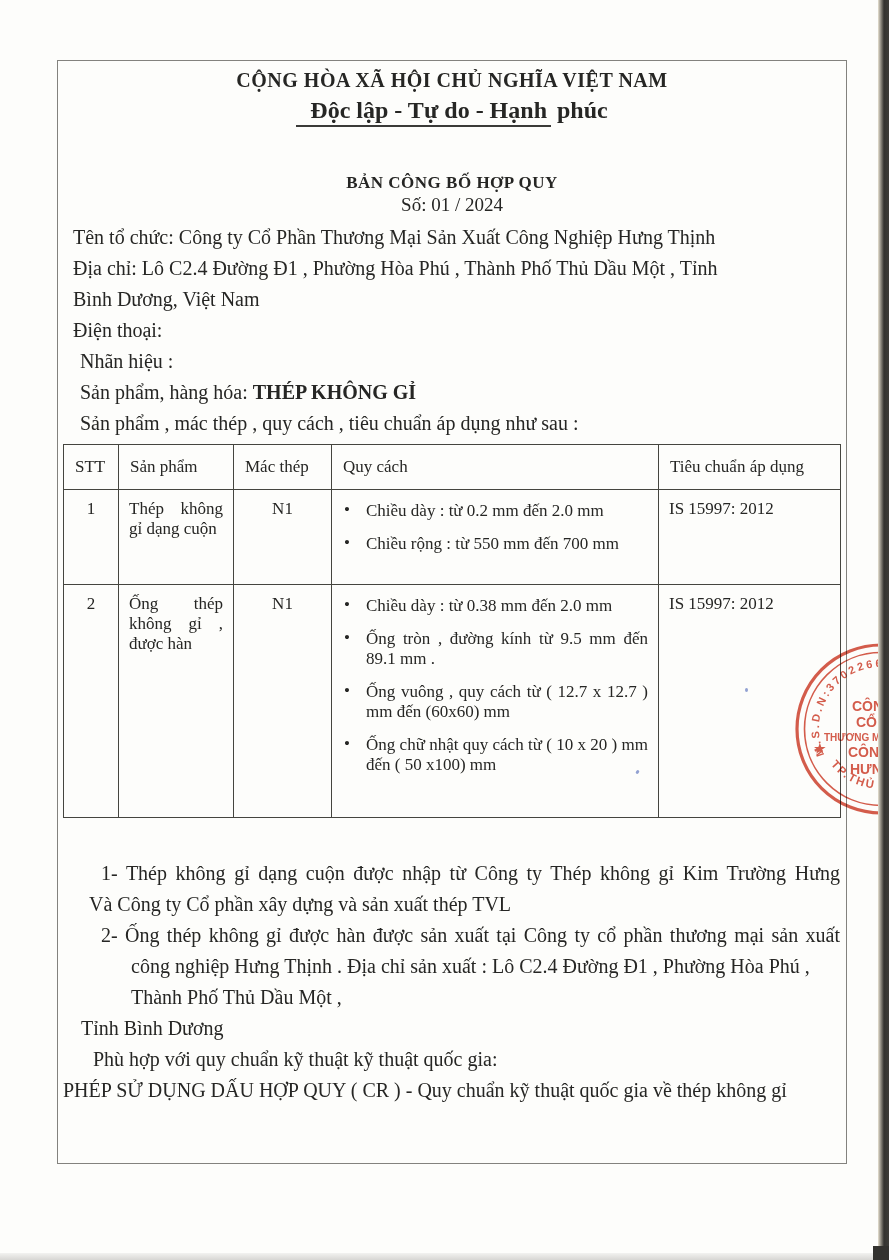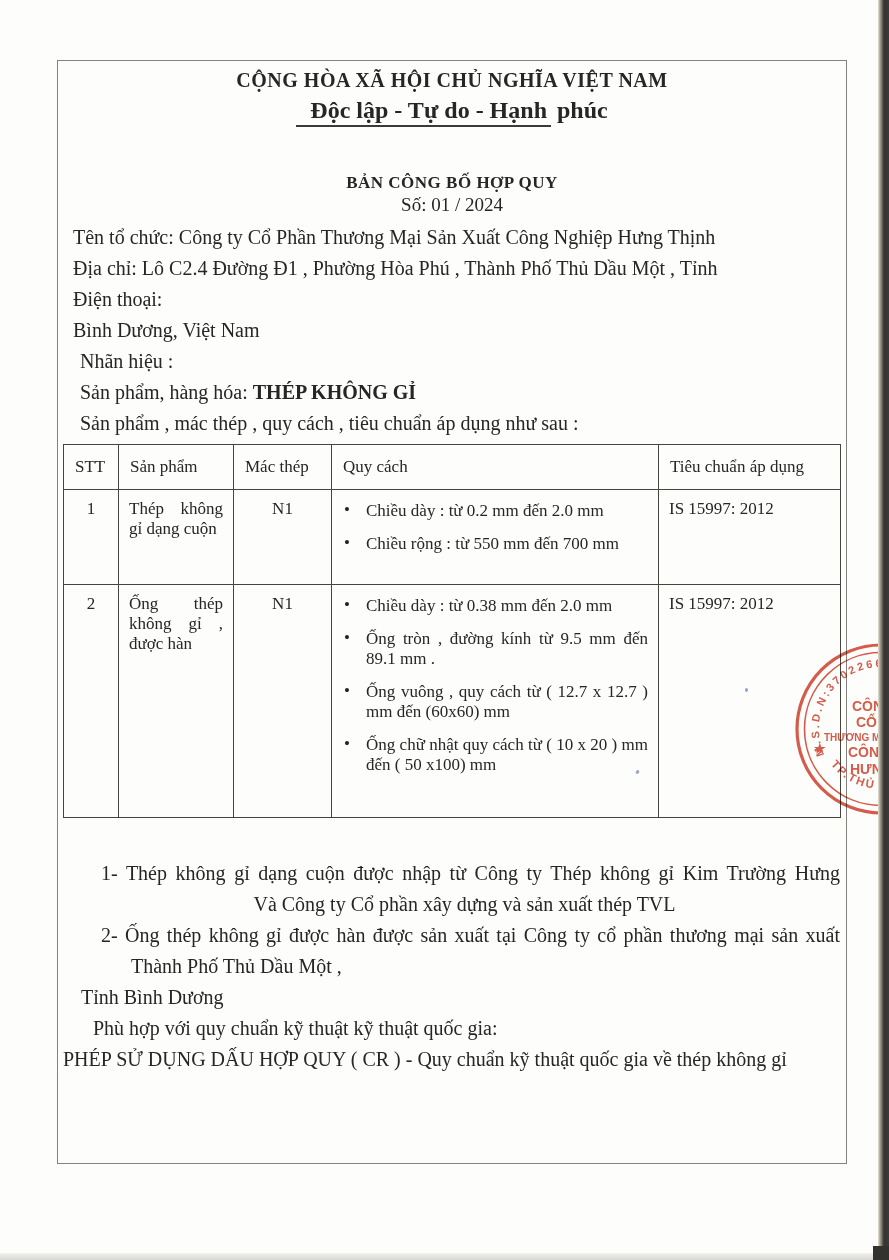--- a/index.html
+++ b/index.html
@@ -33,21 +33,21 @@
   tr.r1{height:95px;} tr.r2{height:233px;}
   td.prod{text-align:justify;padding:10px 9px;}
   td.qc{padding:10px 25px 8px 16px;}
   .qc-item{position:relative;margin:2px 0 13px 24px;text-align:justify;}
   .qc-item:before{content:"•";position:absolute;left:-22px;top:-1px;font-size:17px;}
   td.std{padding:10px 8px 8px 12px;}
   
   .notes{position:absolute;left:15px;top:797px;width:767px;font-size:20px;line-height:31px;}
   .nl{white-space:nowrap;}
   .n-i28{margin-left:28px;}
-  .n-i16{margin-left:16px;text-align:center;}
+  .n-i16{margin-left:16px;}
   .n-i58{margin-left:58px;}
   .n-i8{margin-left:8px;}
   .n-i20{margin-left:20px;}
   .n-neg{margin-left:-10px;}
   .just{white-space:normal;text-align:justify;text-align-last:justify;}
   
   .stamp{position:absolute;left:781px;top:629px;width:200px;height:200px;
        mix-blend-mode:multiply;opacity:.92;}
   .pen-speck{position:absolute;width:3px;height:4px;border-radius:50%;
        background:#3a55b0;opacity:.55;}
@@ -60,22 +60,22 @@
   <div class="head">
     <div class="nat-title">CỘNG HÒA XÃ HỘI CHỦ NGHĨA VIỆT NAM</div>
     <div class="motto"><span class="u">Độc lập - Tự do - Hạnh</span><span> phúc</span></div>
     <div class="doc-title">BẢN CÔNG BỐ HỢP QUY</div>
     <div class="doc-num">Số: 01 / 2024</div>
   </div>
 
   <div class="info">
     <div>Tên tổ chức: Công ty Cổ Phần Thương Mại Sản Xuất Công Nghiệp Hưng Thịnh</div>
     <div>Địa chỉ: Lô C2.4 Đường Đ1 , Phường Hòa Phú , Thành Phố Thủ Dầu Một , Tỉnh</div>
+    <div>Bình Dương, Việt Nam</div>
     <div>Điện thoại:</div>
-    <div>Bình Dương, Việt Nam</div>
     <div class="ind">Nhãn hiệu :</div>
     <div class="ind"><span>Sản phẩm, hàng hóa: </span><span class="bold">THÉP KHÔNG GỈ</span></div>
     <div class="ind">Sản phẩm , mác thép , quy cách , tiêu chuẩn áp dụng như sau :</div>
   </div>
 
   <table class="spec">
     <colgroup>
       <col style="width:55px">
         <col style="width:115px">
         <col style="width:98px">
@@ -114,20 +114,21 @@
           </td>
           <td class="std">IS 15997: 2012</td>
         </tr>
       </tbody>
   </table>
 
   <div class="notes">
     <div class="nl n-i28 just">1- Thép không gỉ dạng cuộn được nhập từ Công ty Thép không gỉ Kim Trường Hưng</div>
     <div class="nl n-i16">Và Công ty Cổ phần xây dựng và sản xuất thép TVL</div>
     <div class="nl n-i28 just">2- Ống thép không gỉ được hàn được sản xuất tại Công ty cổ phần thương mại sản xuất</div>
+    <div class="nl n-i58">công nghiệp Hưng Thịnh . Địa chỉ sản xuất : Lô C2.4 Đường Đ1 , Phường Hòa Phú ,</div>
     <div class="nl n-i58">Thành Phố Thủ Dầu Một ,</div>
     <div class="nl n-i8">Tỉnh Bình Dương</div>
     <div class="nl n-i20">Phù hợp với quy chuẩn kỹ thuật kỹ thuật quốc gia:</div>
     <div class="nl n-neg">PHÉP SỬ DỤNG DẤU HỢP QUY ( CR ) -  Quy chuẩn kỹ thuật quốc gia về thép không gỉ</div>
   </div>
 
 </div>
 
 <svg class="stamp" viewBox="0 0 200 200" xmlns="http://www.w3.org/2000/svg">
   <defs>

